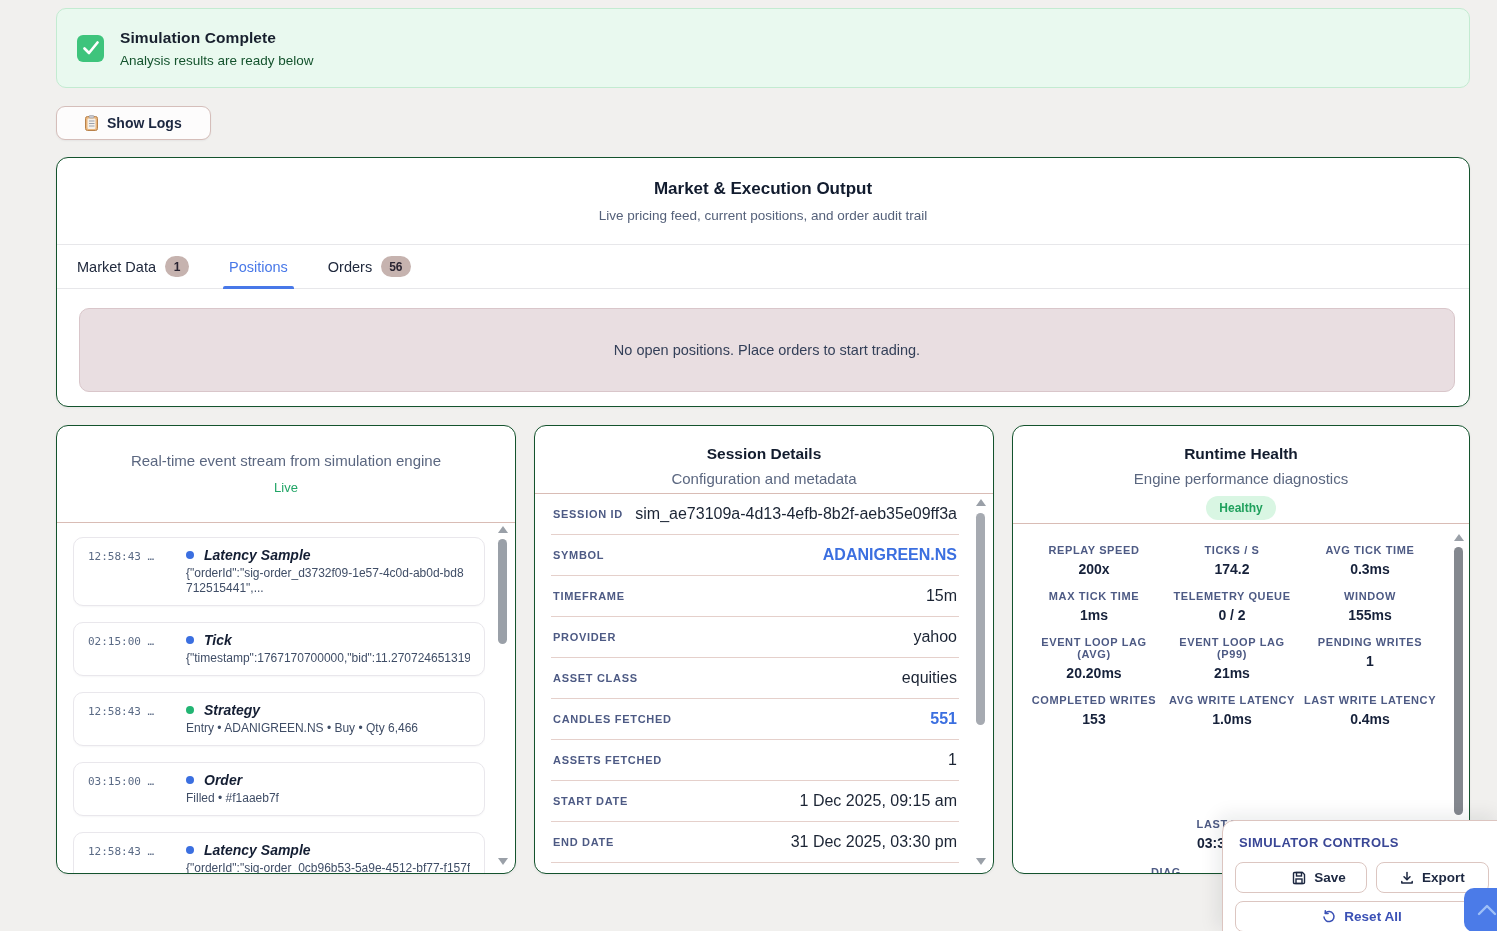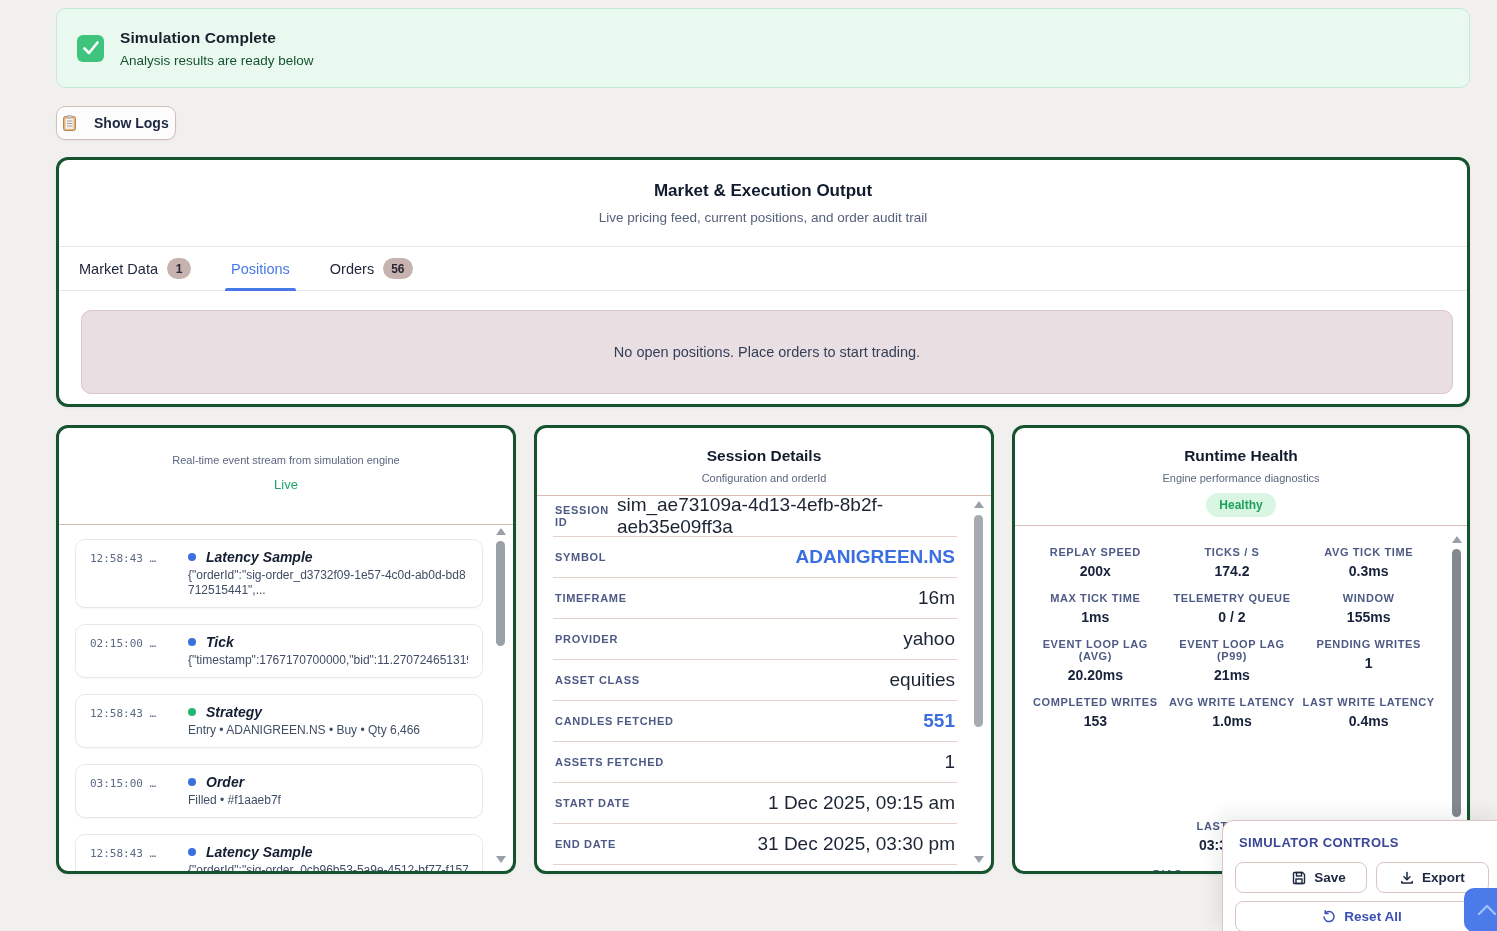--- a/index.html
+++ b/index.html
@@ -23,28 +23,28 @@
     display:flex; align-items:center; justify-content:center; flex:none;
   }
   .banner-text { margin-left:16px; }
   .banner-title { font-size:15.5px; font-weight:700; color:#18202e; letter-spacing:.1px; }
   .banner-sub { font-size:13.5px; color:#14532d; margin-top:6px; }
 
   
   .show-logs {
     position:absolute; left:56px; top:106px; height:34px;
     background:#fdfcfc; border:1px solid #d5beba; border-radius:9px;
-    display:flex; align-items:center; gap:18px; padding:0 6px;
+    display:flex; align-items:center; gap:9px; padding:0 28px;
     font-size:14px; font-weight:600; color:#1c2740;
     box-shadow:0 1px 2px rgba(16,24,40,.05); cursor:pointer;
   }
 
   
   .card {
-    position:absolute; background:#fff; border:3px solid #14532d; border-radius:12px;
+    position:absolute; background:#fff; border:1px solid #14532d; border-radius:12px;
     box-shadow:0 1px 3px rgba(16,24,40,.05);
   }
   .out-card { left:56px; top:157px; width:1414px; height:250px; }
   .out-head { text-align:center; padding-top:21px; }
   .out-title { font-size:17px; font-weight:700; color:#111b2e; }
   .out-sub { font-size:13.5px; color:#55617a; margin-top:9px; }
   .tabbar {
     position:absolute; top:86px; left:0; right:0; height:45px;
     border-top:1px solid #e7e7ea; border-bottom:1px solid #e7e7ea;
     display:flex; align-items:center; padding-left:20px; gap:40px;
@@ -67,21 +67,21 @@
     display:flex; align-items:center; justify-content:center;
     font-size:14.5px; color:#333f58;margin-left:8px;
   }
 
   
   .tel-card { left:56px;  top:425px; width:460px; height:449px; overflow:hidden; }
   .ses-card { left:534px; top:425px; width:460px; height:449px; overflow:hidden; }
   .run-card { left:1012px; top:425px; width:458px; height:449px; overflow:hidden; }
   .c-head { text-align:center; padding-top:19px; }
   .c-title { font-size:15.5px; font-weight:700; color:#121c2e; }
-  .c-sub { font-size:11px; color:#5b6780; margin-top:7px; }
+  .c-sub { font-size:15px; color:#5b6780; margin-top:7px; }
   .live { font-size:13px; color:#21a566; margin-top:11px; }
   .divider { position:absolute; left:0; right:0; height:0; border-top:1px solid #d9bcb5; }
 
   
   .evt-list { position:absolute; top:97px; bottom:0; left:16px; right:30px; padding-top:14px; overflow:hidden; }
   .evt {
     background:#fff; border:1px solid #e9e7ec; border-radius:10px;
     box-shadow:0 1px 2px rgba(16,24,40,.04);
     padding:9px 14px; display:flex; gap:12px; margin-bottom:16px;
   }
@@ -111,21 +111,21 @@
   .run-sbar { right:5px; top:108px; bottom:8px; }
   .run-sbar .thumb { top:13px; height:268px; background:#84888f; }
 
   
   .ses-rows { position:absolute; top:68px; left:16px; right:34px; }
   .srow {
     display:flex; justify-content:space-between; align-items:center;
     padding:12px 2px; border-bottom:1px solid #e5d0cb; height:41px;
   }
   .slabel { font-size:11px; font-weight:600; letter-spacing:.7px; color:#4d5a84; }
-  .svalue { font-size:19px; color:#1b2434; }
+  .svalue { font-size:16px; color:#1b2434; }
   .svalue.accent { color:#3b6fe0; font-weight:600; }
 
   
   .metrics {
     position:absolute; top:118px; left:12px; right:30px;
     display:grid; grid-template-columns:1fr 1fr 1fr; row-gap:13px; text-align:center;
   }
   .mlabel { font-size:11px; font-weight:600; letter-spacing:.6px; color:#4d5a84; }
   .mvalue { font-size:14px; font-weight:600; color:#16213a; margin-top:5px; }
   .pill {
@@ -285,35 +285,35 @@
   <div class="sbar tel-sbar">
     <div class="tri-up"></div>
     <div class="thumb"></div>
     <div class="tri-down"></div>
   </div>
 </div>
 
 <div class="card ses-card">
   <div class="c-head">
     <div class="c-title">Session Details</div>
-    <div class="c-sub">Configuration and orderId</div>
+    <div class="c-sub">Configuration and metadata</div>
   </div>
   <div class="divider" style="top:67px;"></div>
   <div class="ses-rows">
     <div class="srow">
       <span class="slabel">SESSION ID</span>
       <span class="svalue">sim_ae73109a-4d13-4efb-8b2f-aeb35e09ff3a</span>
     </div>
     <div class="srow">
       <span class="slabel">SYMBOL</span>
       <span class="svalue accent">ADANIGREEN.NS</span>
     </div>
     <div class="srow">
       <span class="slabel">TIMEFRAME</span>
-      <span class="svalue">16m</span>
+      <span class="svalue">15m</span>
     </div>
     <div class="srow">
       <span class="slabel">PROVIDER</span>
       <span class="svalue">yahoo</span>
     </div>
     <div class="srow">
       <span class="slabel">ASSET CLASS</span>
       <span class="svalue">equities</span>
     </div>
     <div class="srow">

